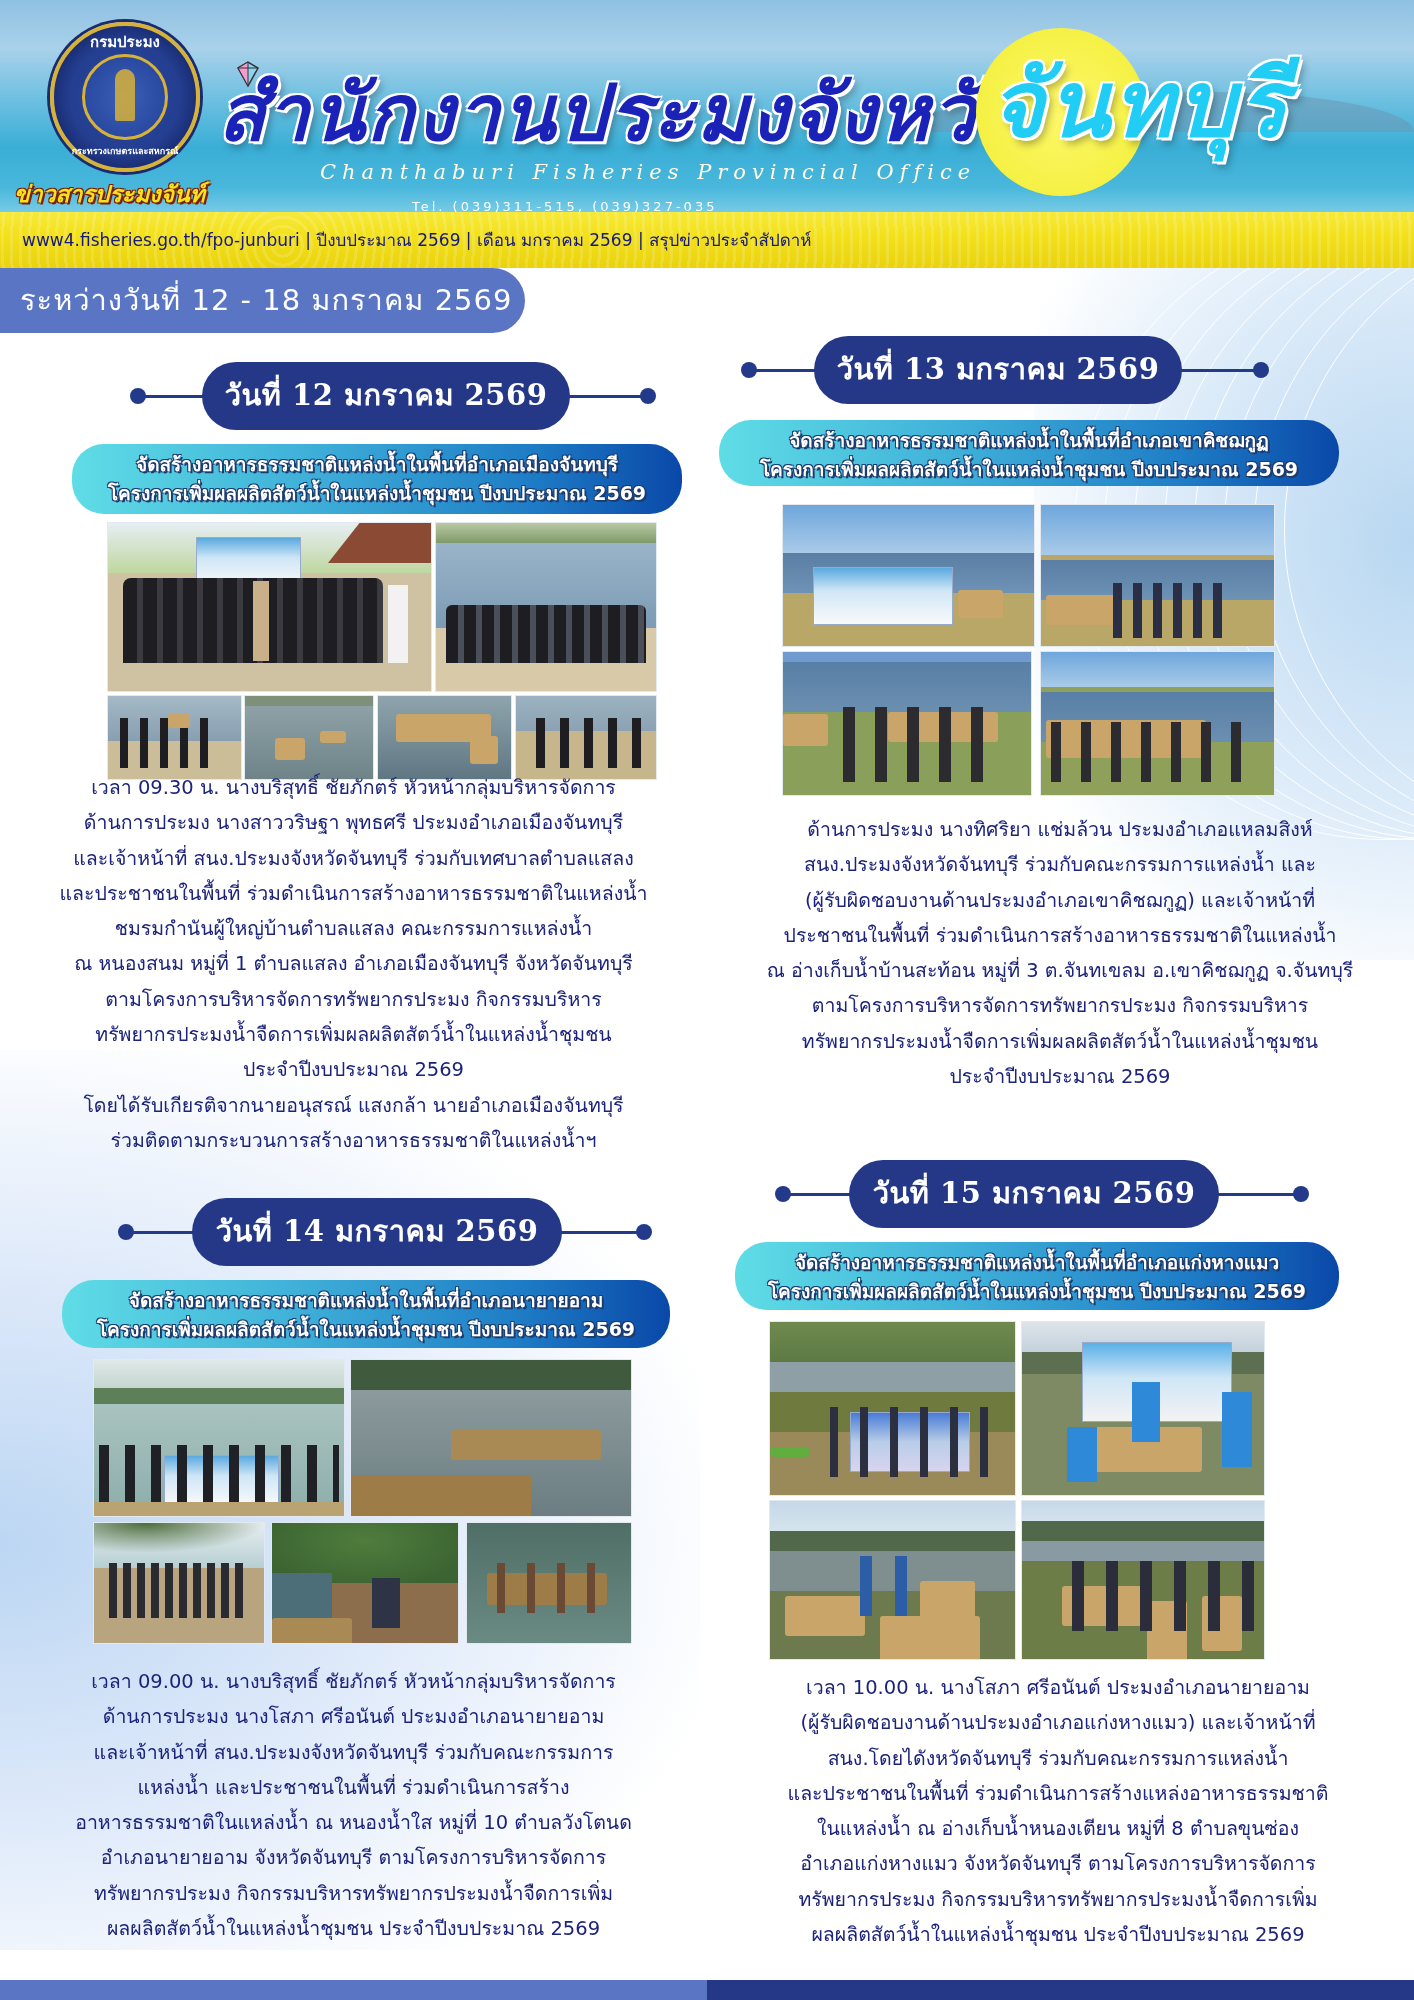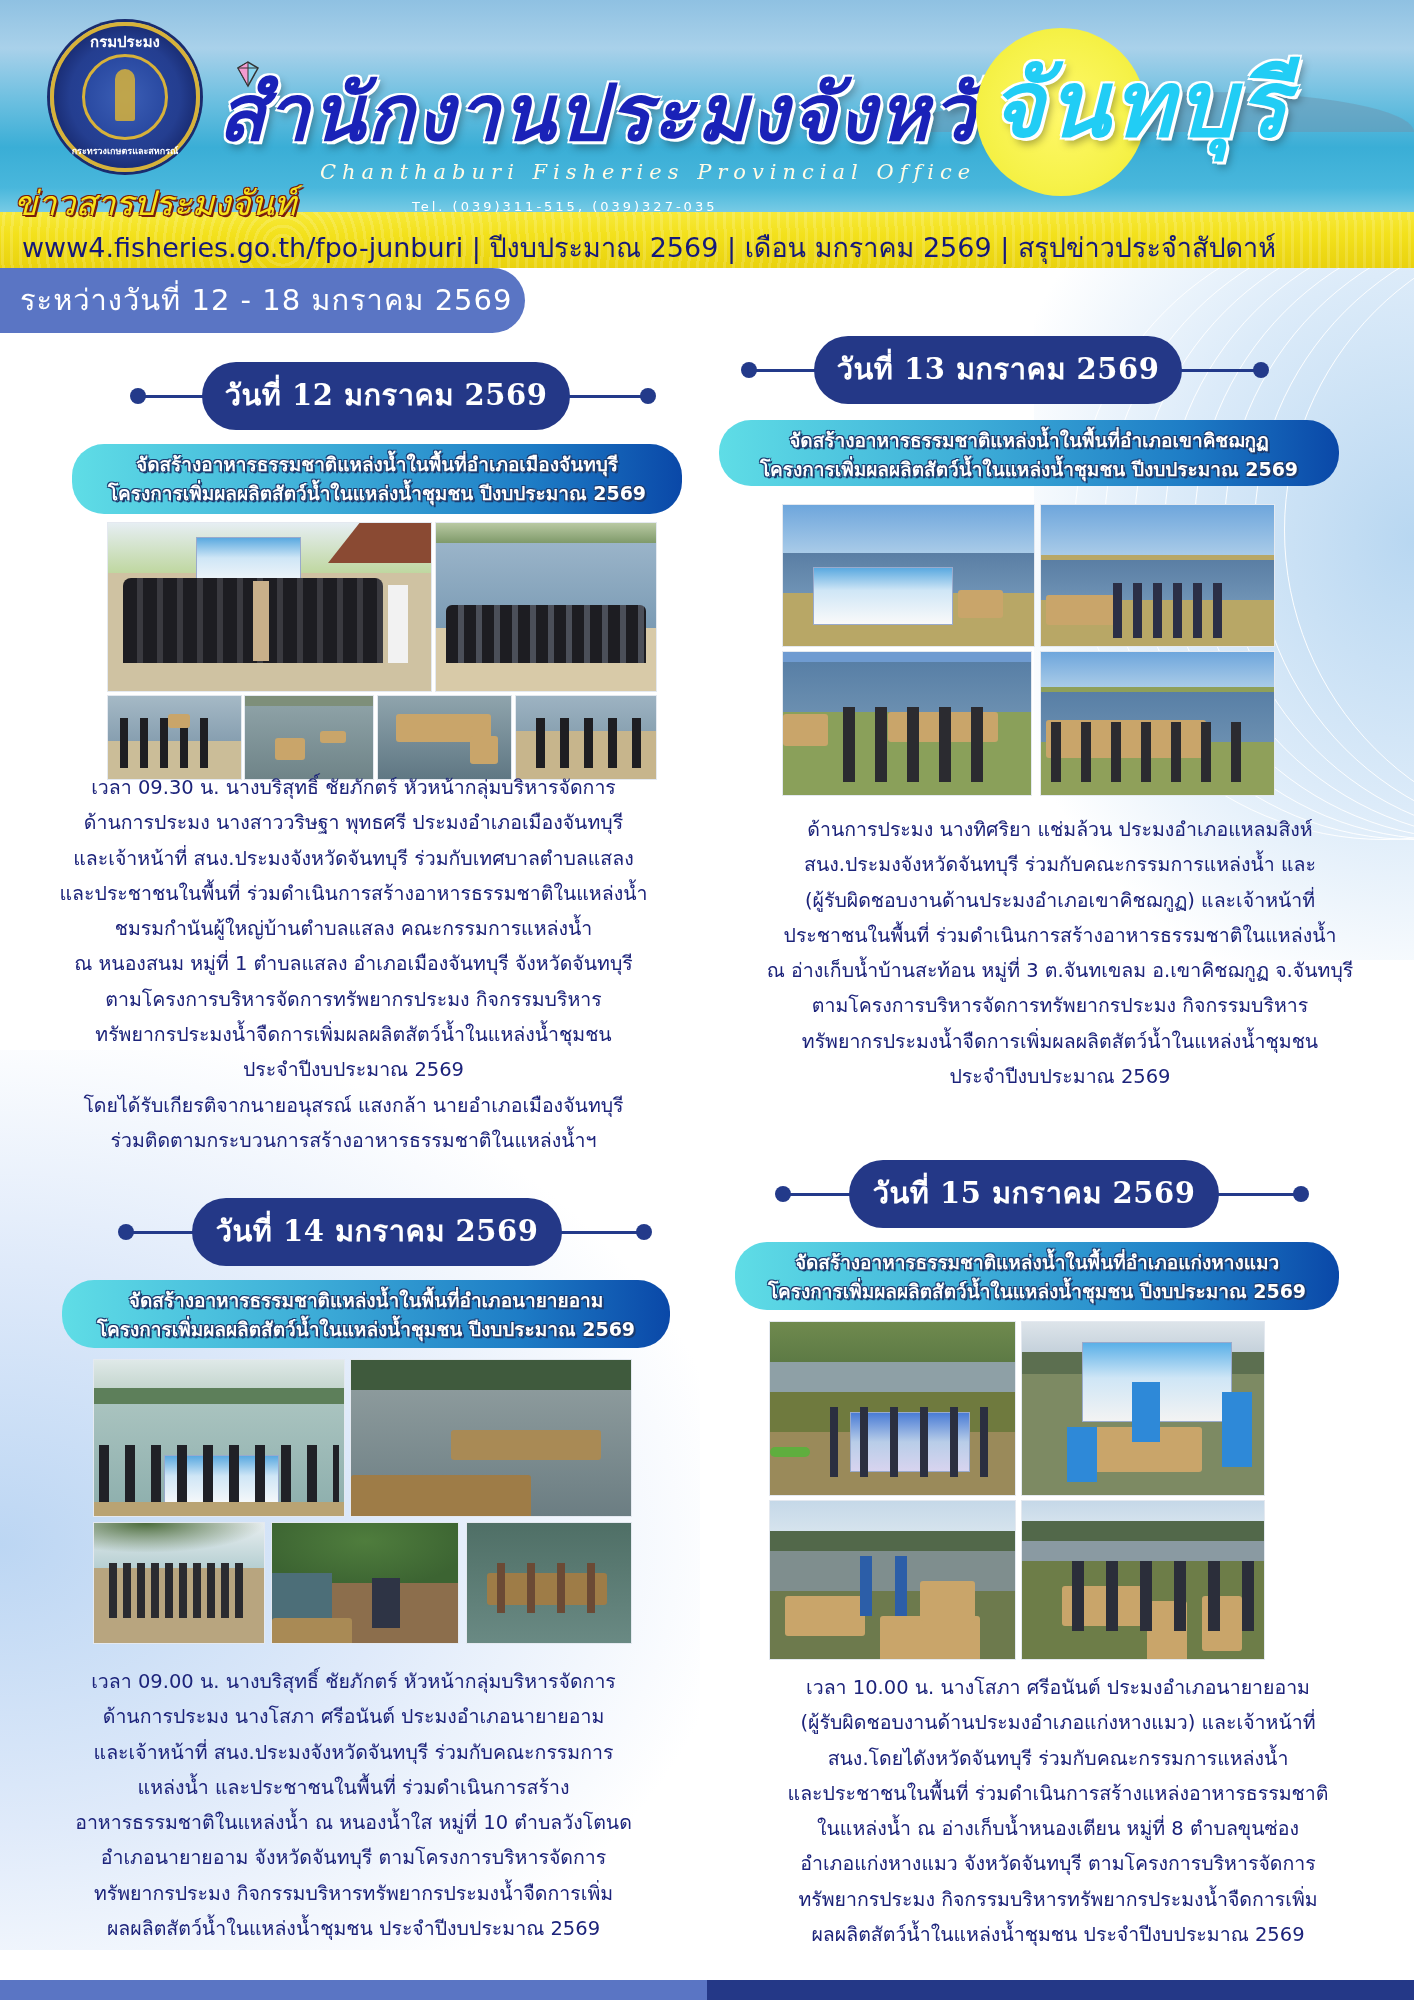--- a/index.html
+++ b/index.html
@@ -85,27 +85,27 @@
   .subtitle-en {
     position: absolute; left: 320px; top: 160px; font-family: "DejaVu Serif", serif;
     font-style: italic; font-size: 21px; color: #fffbe6; letter-spacing: 6px; white-space: nowrap;
   }
   .tel {
     position: absolute; left: 412px; top: 199px; font-family: "DejaVu Sans", sans-serif;
     font-size: 13px; color: #ffffff; letter-spacing: 3px; white-space: nowrap;
   }
   .news-label {
     position: absolute; left: 14px; top: 176px; font-family: "DejaVu Serif", serif;
-    font-style: italic; font-weight: normal; font-size: 34px; color: #f6e21a;
+    font-style: italic; font-weight: bold; font-size: 23px; color: #f6e21a;
     text-shadow: 2px 2px 0 #7a1d0c, -1px -1px 0 #7a1d0c, 1px -1px 0 #7a1d0c, -1px 1px 0 #7a1d0c;
     white-space: nowrap;
   }
   .info-bar {
     position: absolute; left: 22px; top: 226px; font-family: "DejaVu Sans", sans-serif;
-    font-size: 27px; color: #15197a; white-space: nowrap; letter-spacing: 0px;
+    font-size: 17px; color: #15197a; white-space: nowrap; letter-spacing: 0px;
   }
 
   
   .week-pill {
     position: absolute; left: 0; top: 268px; width: 525px; height: 65px;
     background: #5a75c4; border-radius: 0 34px 34px 0;
     color: #fff; font-size: 29px; padding-left: 20px; line-height: 65px; letter-spacing: 1px;
     white-space: nowrap;
   }
 

